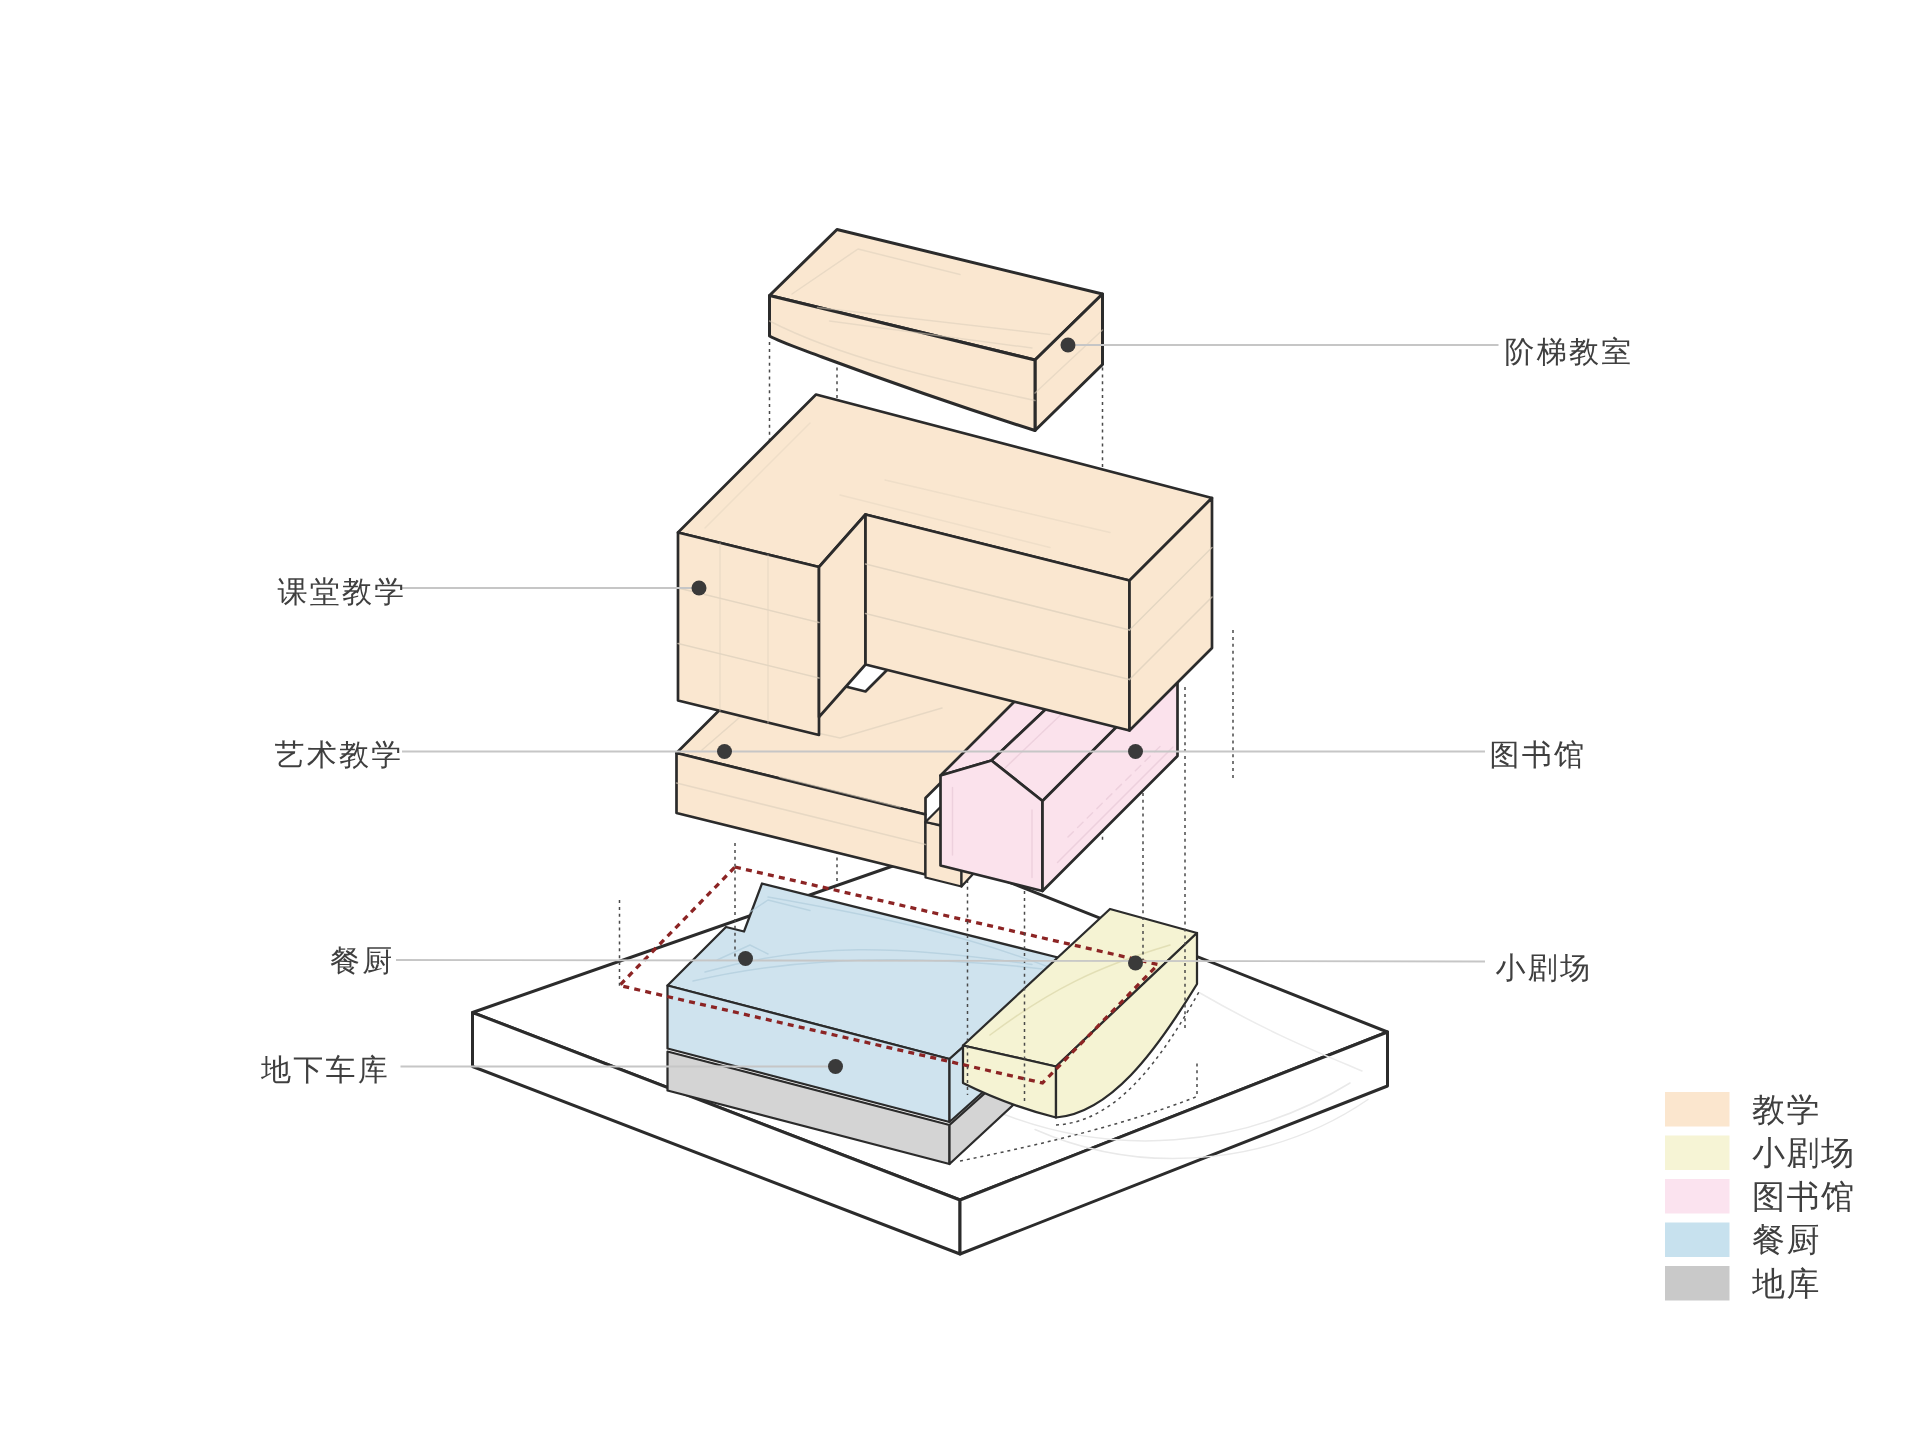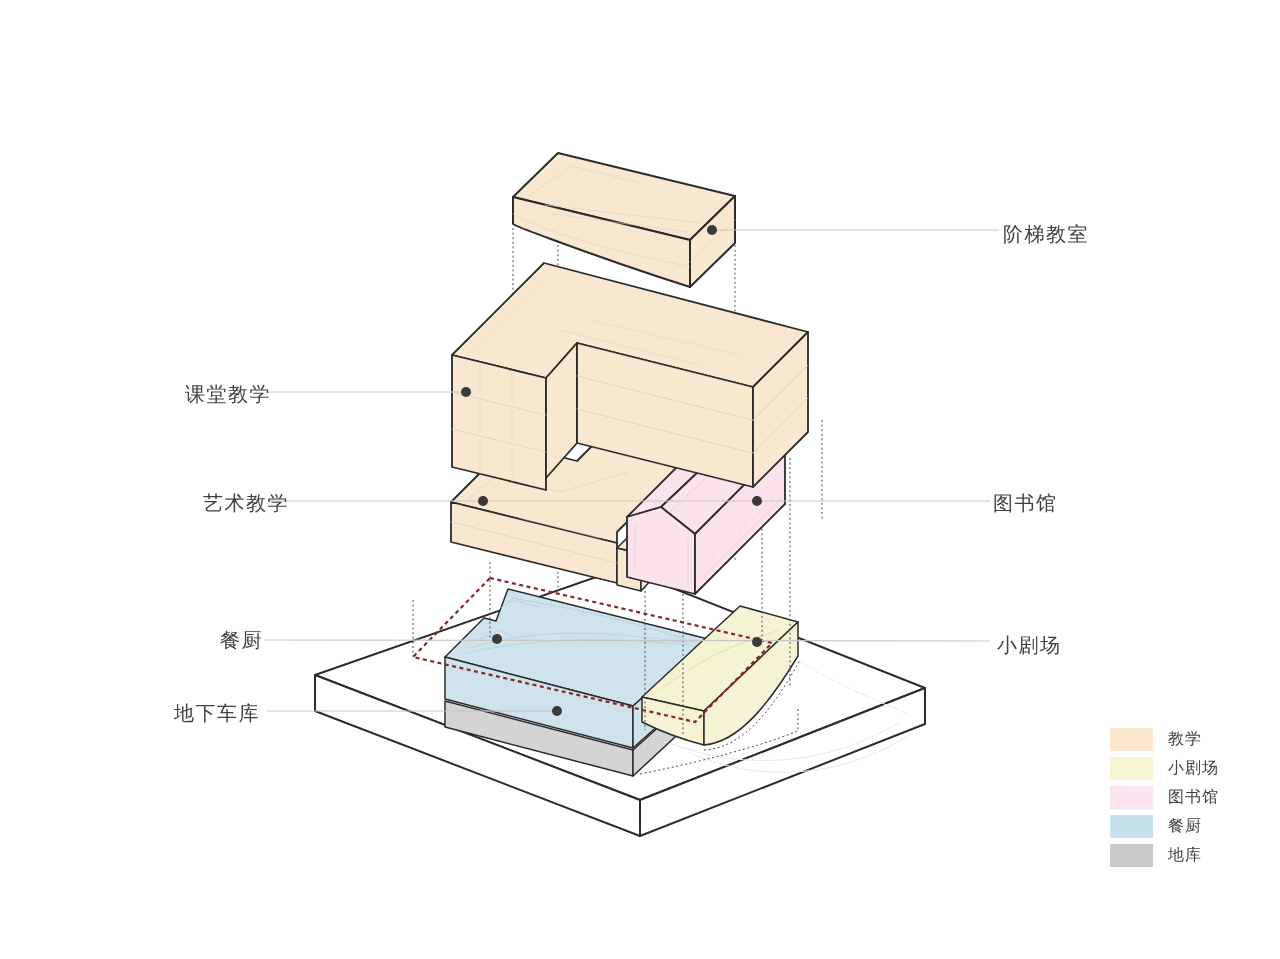--- a/index.html
+++ b/index.html
@@ -10,21 +10,21 @@
   .callout-label{position:absolute;font-size:20px;color:#3f3f3f;letter-spacing:1.5px;white-space:nowrap;}
   
   .e{stroke:#2b2b2b;stroke-linejoin:round;stroke-linecap:round;}
   .w20{stroke-width:2;} .w18{stroke-width:1.8;} .w15{stroke-width:1.5;}
   .sk{fill:none;stroke-width:1;stroke-linecap:round;stroke-linejoin:round;}
   .dotv{fill:none;stroke:#4a4a4a;stroke-width:1;stroke-dasharray:2 2.6;}
   .leader{stroke:#c6c6c6;stroke-width:1.2;}
   #legend{position:absolute;left:1110px;top:728px;}
   .legend-row{display:flex;align-items:center;margin-bottom:6px;height:23px;}
   .legend-swatch{width:43px;height:23px;margin-right:15px;}
-  .legend-label{font-size:16px;color:#3f3f3f;letter-spacing:1px;}
+  .legend-label{font-size:22px;color:#3f3f3f;letter-spacing:1px;}
 </style>
 </head>
 <body>
 
 <div id="stage">
 <svg width="1280" height="959" viewBox="0 0 1280 959">
 
   <g>
     <polygon class="e w20" points="315,675 622,568 925,688 640,800" fill="#FFFFFF"></polygon>
     <polygon class="e w20" points="315,675 640,800 640,836 315,711" fill="#FFFFFF"></polygon>
@@ -145,21 +145,21 @@
     <circle cx="483" cy="501" r="5"></circle>
     <circle cx="757" cy="501" r="5"></circle>
     <circle cx="497" cy="639" r="5"></circle>
     <circle cx="757" cy="642" r="5"></circle>
     <circle cx="557" cy="711" r="5"></circle>
   </g>
 </svg>
 
 <div class="callout-label" style="left:1003px;top:221px;">阶梯教室</div>
 <div class="callout-label" style="left:185px;top:381px;">课堂教学</div>
-<div class="callout-label" style="left:183px;top:490px;margin-left:20px;">艺术教学</div>
+<div class="callout-label" style="left:183px;top:490px;">艺术教学</div>
 <div class="callout-label" style="left:993px;top:490px;">图书馆</div>
 <div class="callout-label" style="left:220px;top:627px;">餐厨</div>
 <div class="callout-label" style="left:997px;top:632px;">小剧场</div>
 <div class="callout-label" style="left:174px;top:700px;">地下车库</div>
 
 <div id="legend">
   <div class="legend-row">
     <div class="legend-swatch" style="background: rgb(251, 230, 206);"></div>
     <div class="legend-label">教学</div>
   </div>

